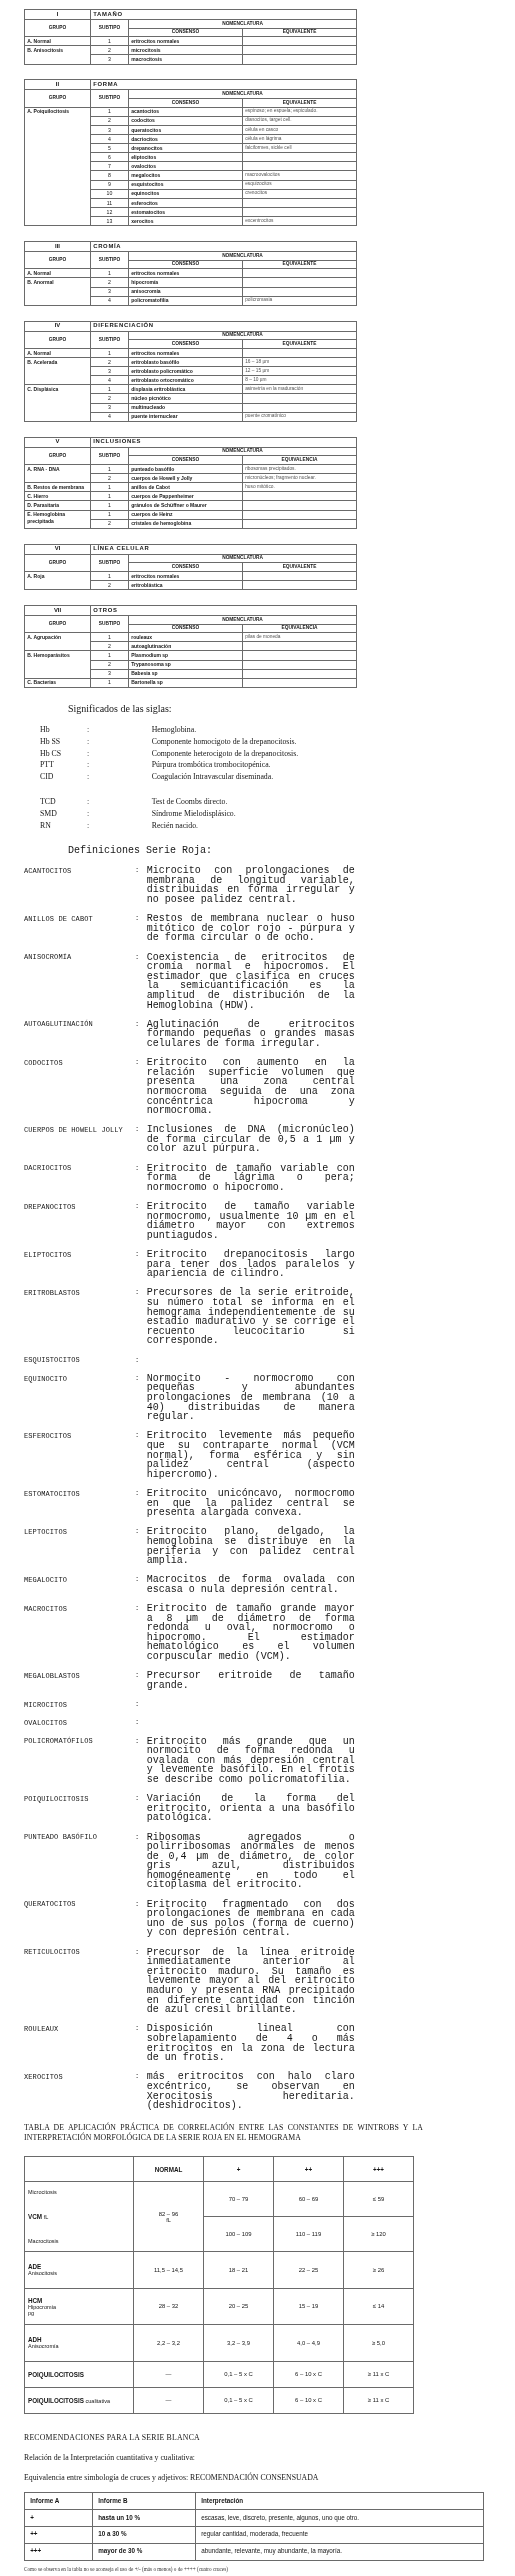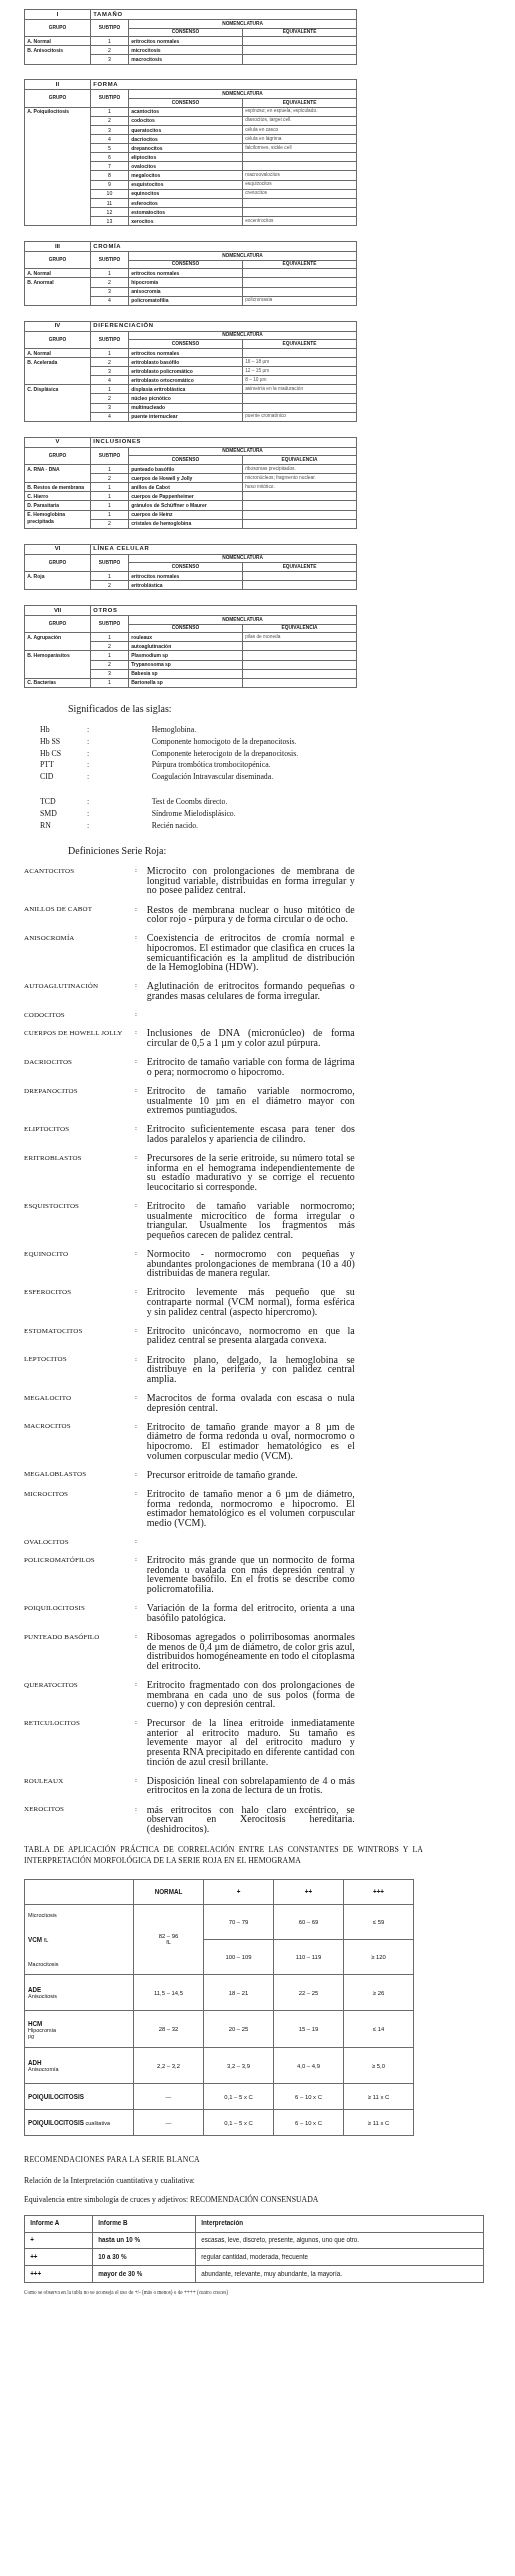--- a/index.html
+++ b/index.html
@@ -19,21 +19,21 @@
 
   
   .sec-head{font-size:10px;margin:3px 0 10.3px 0;padding-left:44px;}
   .sig-group{margin:0 0 13.3px 0;}
   .sig-row{display:flex;font-size:7.8px;line-height:11.8px;}
   .sig-abbr{width:47px;padding-left:16px;}
   .sig-colon{width:20.7px;}
   .sig-text{flex:1;margin-left:44px;}
 
   
-  .defs{margin-top:10px;}
+  .defs{margin-top:10px;font-family:Liberation Mono, monospace;}
   .def-row{display:flex;margin:0 0 9.6px 0;}
   .def-term{width:111px;font-size:7px;letter-spacing:0.1px;padding-top:0.7px;}
   .def-colon{width:11.8px;font-size:7px;}
   .def-text{width:208px;font-size:10px;line-height:9.6px;text-align:justify;}
 
   
   .wintrobe-title{font-size:7.8px;line-height:10.3px;text-align:justify;width:399px;margin:11.8px 0 13.3px 0;letter-spacing:0.1px;}
   table.wintrobe{border-collapse:collapse;width:390px;font-family:"Liberation Sans",sans-serif;margin:0 0 19px 0;table-layout:fixed;}
   table.wintrobe th,table.wintrobe td{border:0.7px solid #6a6a6a;font-size:5.9px;text-align:center;vertical-align:middle;padding:3px 3px;background:#fff;}
   table.wintrobe th{font-weight:bold;height:17.7px;font-size:6.3px;}
@@ -525,50 +525,50 @@
           <span class="def-text">Coexistencia de eritrocitos de cromía normal e hipocromos. El estimador que clasifica en cruces la semicuantificación es la amplitud de distribución de la Hemoglobina (HDW).</span>
         </div>
         <div class="def-row">
           <span class="def-term">AUTOAGLUTINACIÓN</span>
           <span class="def-colon">:</span>
           <span class="def-text">Aglutinación de eritrocitos formando pequeñas o grandes masas celulares de forma irregular.</span>
         </div>
         <div class="def-row">
           <span class="def-term">CODOCITOS</span>
           <span class="def-colon">:</span>
+          <span class="def-text">Eritrocito con aumento en la relación superficie volumen que presenta una zona central normocroma seguida de una zona concéntrica hipocroma y normocroma.</span>
         </div>
         <div class="def-row">
           <span class="def-term">CUERPOS DE HOWELL JOLLY</span>
           <span class="def-colon">:</span>
           <span class="def-text">Inclusiones de DNA (micronúcleo) de forma circular de 0,5 a 1 µm y color azul púrpura.</span>
         </div>
         <div class="def-row">
           <span class="def-term">DACRIOCITOS</span>
           <span class="def-colon">:</span>
           <span class="def-text">Eritrocito de tamaño variable con forma de lágrima o pera; normocromo o hipocromo.</span>
         </div>
         <div class="def-row">
           <span class="def-term">DREPANOCITOS</span>
           <span class="def-colon">:</span>
           <span class="def-text">Eritrocito de tamaño variable normocromo, usualmente 10 µm en el diámetro mayor con extremos puntiagudos.</span>
         </div>
         <div class="def-row">
           <span class="def-term">ELIPTOCITOS</span>
           <span class="def-colon">:</span>
-          <span class="def-text">Eritrocito suficientemente escasa para tener dos lados paralelos y apariencia de cilindro.</span>
+          <span class="def-text">Eritrocito drepanocitosis largo para tener dos lados paralelos y apariencia de cilindro.</span>
         </div>
         <div class="def-row">
           <span class="def-term">ERITROBLASTOS</span>
           <span class="def-colon">:</span>
           <span class="def-text">Precursores de la serie eritroide, su número total se informa en el hemograma independientemente de su estadío madurativo y se corrige el recuento leucocitario si corresponde.</span>
         </div>
         <div class="def-row">
           <span class="def-term">ESQUISTOCITOS</span>
           <span class="def-colon">:</span>
-          <span class="def-text">Eritrocito de tamaño variable normocromo; usualmente microcítico de forma irregular o triangular. Usualmente los fragmentos más pequeños carecen de palidez central.</span>
         </div>
         <div class="def-row">
           <span class="def-term">EQUINOCITO</span>
           <span class="def-colon">:</span>
           <span class="def-text">Normocito - normocromo con pequeñas y abundantes prolongaciones de membrana (10 a 40) distribuidas de manera regular.</span>
         </div>
         <div class="def-row">
           <span class="def-term">ESFEROCITOS</span>
           <span class="def-colon">:</span>
           <span class="def-text">Eritrocito levemente más pequeño que su contraparte normal (VCM normal), forma esférica y sin palidez central (aspecto hipercromo).</span>
@@ -594,21 +594,20 @@
           <span class="def-text">Eritrocito de tamaño grande mayor a 8 µm de diámetro de forma redonda u oval, normocromo o hipocromo. El estimador hematológico es el volumen corpuscular medio (VCM).</span>
         </div>
         <div class="def-row">
           <span class="def-term">MEGALOBLASTOS</span>
           <span class="def-colon">:</span>
           <span class="def-text">Precursor eritroide de tamaño grande.</span>
         </div>
         <div class="def-row">
           <span class="def-term">MICROCITOS</span>
           <span class="def-colon">:</span>
-          <span class="def-text">Eritrocito de tamaño menor a 6 µm de diámetro, forma redonda, normocromo e hipocromo. El estimador hematológico es el volumen corpuscular medio (VCM).</span>
         </div>
         <div class="def-row">
           <span class="def-term">OVALOCITOS</span>
           <span class="def-colon">:</span>
         </div>
         <div class="def-row">
           <span class="def-term">POLICROMATÓFILOS</span>
           <span class="def-colon">:</span>
           <span class="def-text">Eritrocito más grande que un normocito de forma redonda u ovalada con más depresión central y levemente basófilo. En el frotis se describe como policromatofilia.</span>
         </div>

